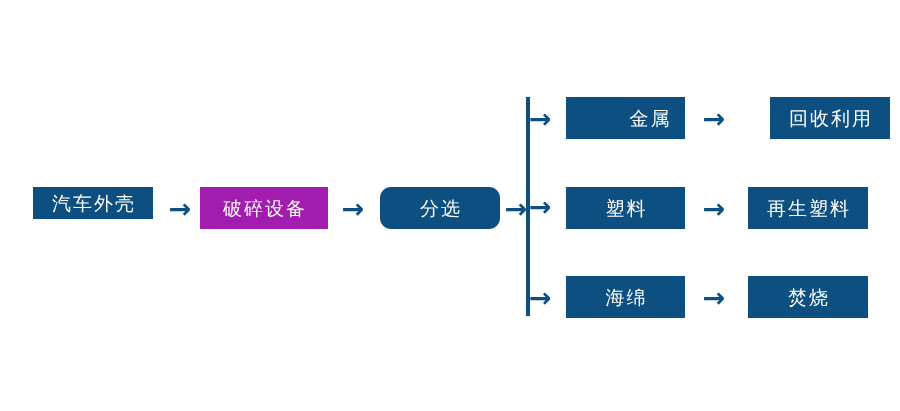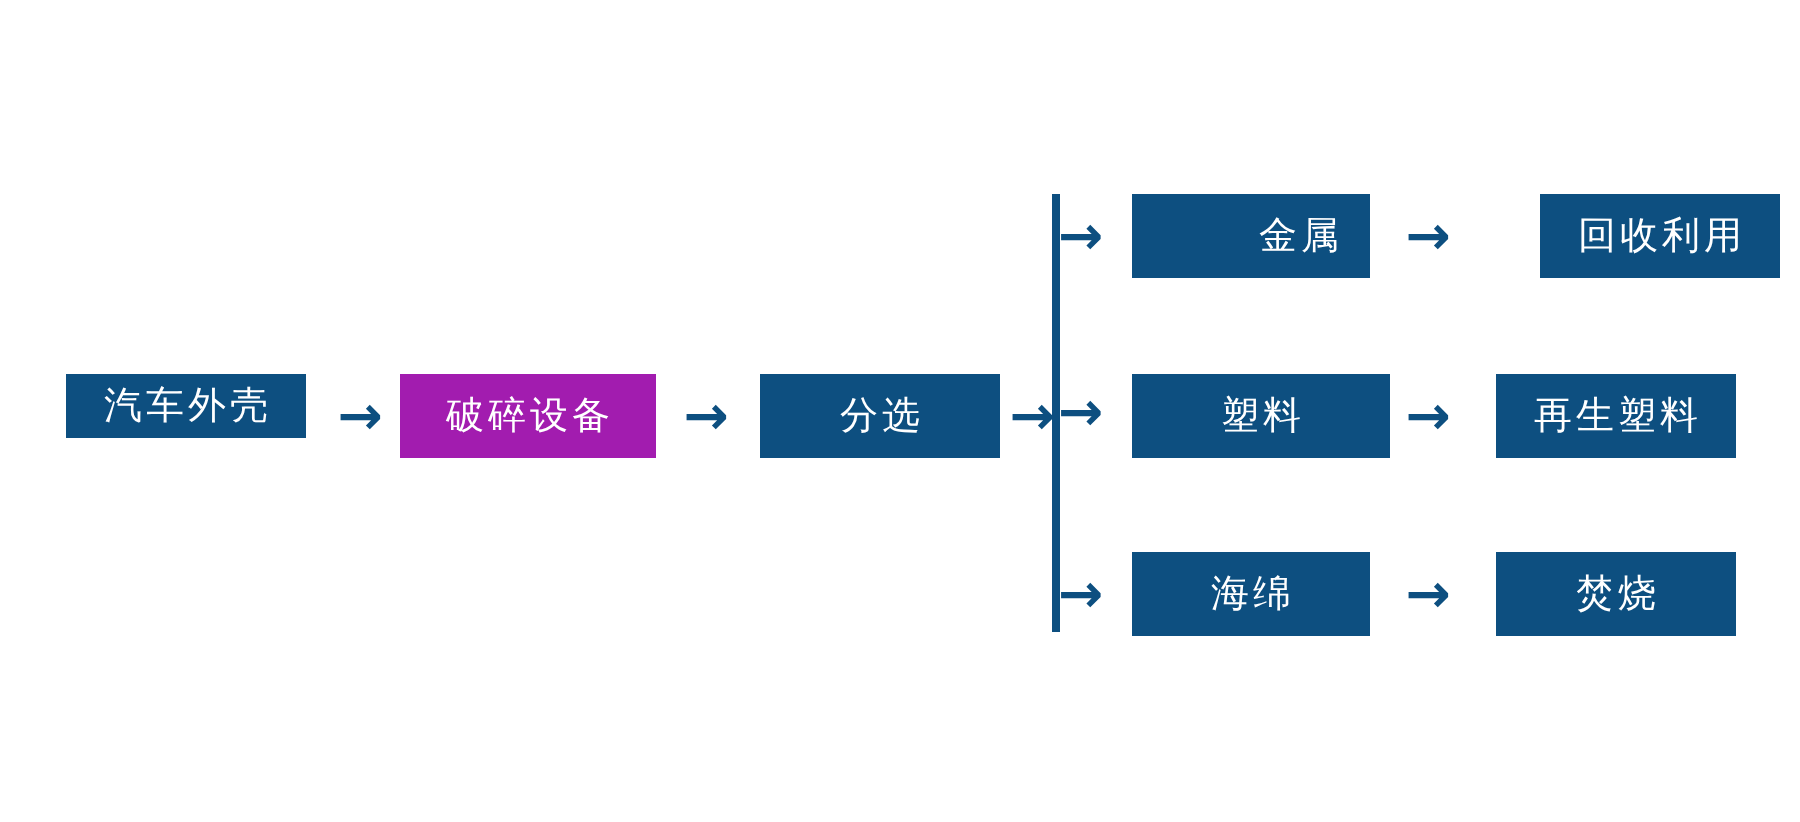--- a/index.html
+++ b/index.html
@@ -72,39 +72,39 @@
 <div id="canvas">
 
   <div class="node node-blue" style="left:33px; top:187px; width:120px; height:32px;">汽车外壳</div>
 
   <div class="arrow" style="left:163px; top:191px; width:34px; height:34px;">→</div>
 
   <div class="node node-red" style="left:200px; top:187px; width:128px; height:42px;">破碎设备</div>
 
   <div class="arrow" style="left:336px; top:191px; width:34px; height:34px;">→</div>
 
-  <div class="node node-blue" style="left:380px; top:187px; width:120px; height:42px;">分选</div>
+  <div class="node node-blue" style="left:380px; top:187px; width:120px; height:42px;border-radius:11px;">分选</div>
 
   <div class="arrow" style="left:504px; top:191px; width:24px; height:34px;">→</div>
 
   <div class="vline" style="left:526px; top:97px; width:4px; height:219px;"></div>
 
   <div class="branch-arrow" style="left:529px; top:101px; width:36px; height:34px;">→</div>
 
   <div class="branch-arrow" style="left:529px; top:189px; width:36px; height:34px;">→</div>
 
   <div class="branch-arrow" style="left:529px; top:280px; width:36px; height:34px;">→</div>
 
   <div class="node node-blue" style="left:566px; top:97px; width:119px; height:42px;padding-left:48px;">金属</div>
 
   <div class="arrow" style="left:697px; top:101px; width:34px; height:34px;">→</div>
 
   <div class="node node-blue" style="left:748px; top:97px; width:120px; height:42px;margin-left:22px;">回收利用</div>
 
-  <div class="node node-blue" style="left:566px; top:187px; width:129px; height:42px;font-family:Liberation Serif, serif;">塑料</div>
+  <div class="node node-blue" style="left:566px; top:187px; width:119px; height:42px;font-family:Liberation Serif, serif;">塑料</div>
 
   <div class="arrow" style="left:697px; top:191px; width:34px; height:34px;">→</div>
 
   <div class="node node-blue" style="left:748px; top:187px; width:120px; height:42px;">再生塑料</div>
 
   <div class="node node-blue" style="left:566px; top:276px; width:119px; height:42px;">海绵</div>
 
   <div class="arrow" style="left:697px; top:280px; width:34px; height:34px;">→</div>
 
   <div class="node node-blue" style="left:748px; top:276px; width:120px; height:42px;">焚烧</div>

